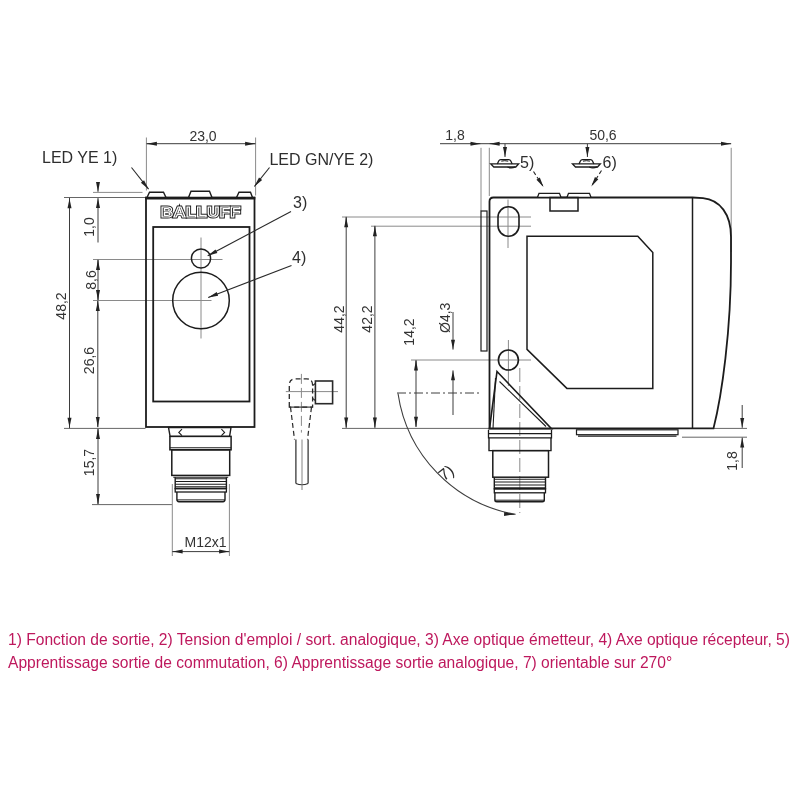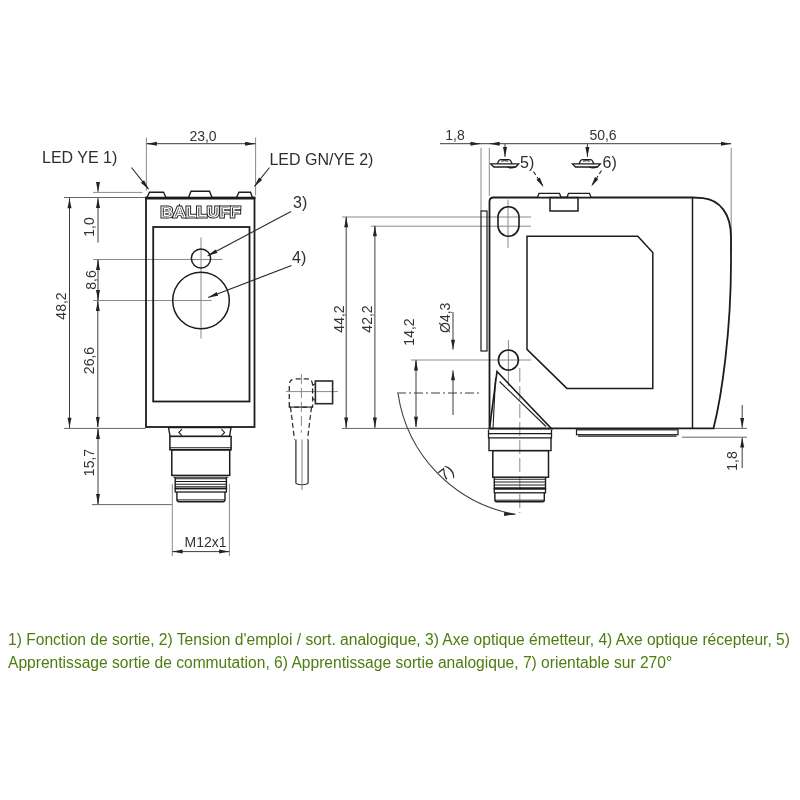--- a/index.html
+++ b/index.html
@@ -1,20 +1,20 @@
 <!DOCTYPE html>
 <html><head>
 <meta charset="utf-8">
 <style>
 html,body{margin:0;padding:0;background:#fff;width:800px;height:800px;overflow:hidden}
 #wrap{position:relative;width:800px;height:800px}
 text{font-family:"Liberation Sans",sans-serif;fill:#333}
 .dim{font-size:14px}
 .lbl{font-size:16px;fill:#2e2e2e}
-#txt{position:absolute;left:8px;top:628px;font:15.6px/23px "Liberation Sans",sans-serif;color:#4d7c0f;white-space:nowrap}
+#txt{position:absolute;left:8px;top:628px;font:15.6px/23px "Liberation Sans",sans-serif;color:#be185d;white-space:nowrap}
 </style>
 </head>
 <body>
 <div id="wrap">
 <svg width="800" height="800" viewBox="0 0 800 800">
 <defs>
 <marker id="a" markerUnits="userSpaceOnUse" markerWidth="11" markerHeight="6" refX="10.3" refY="3" orient="auto">
 <path d="M10.3,3 L0.4,1 L0.4,5 Z" fill="#222"></path>
 </marker>
 </defs>

